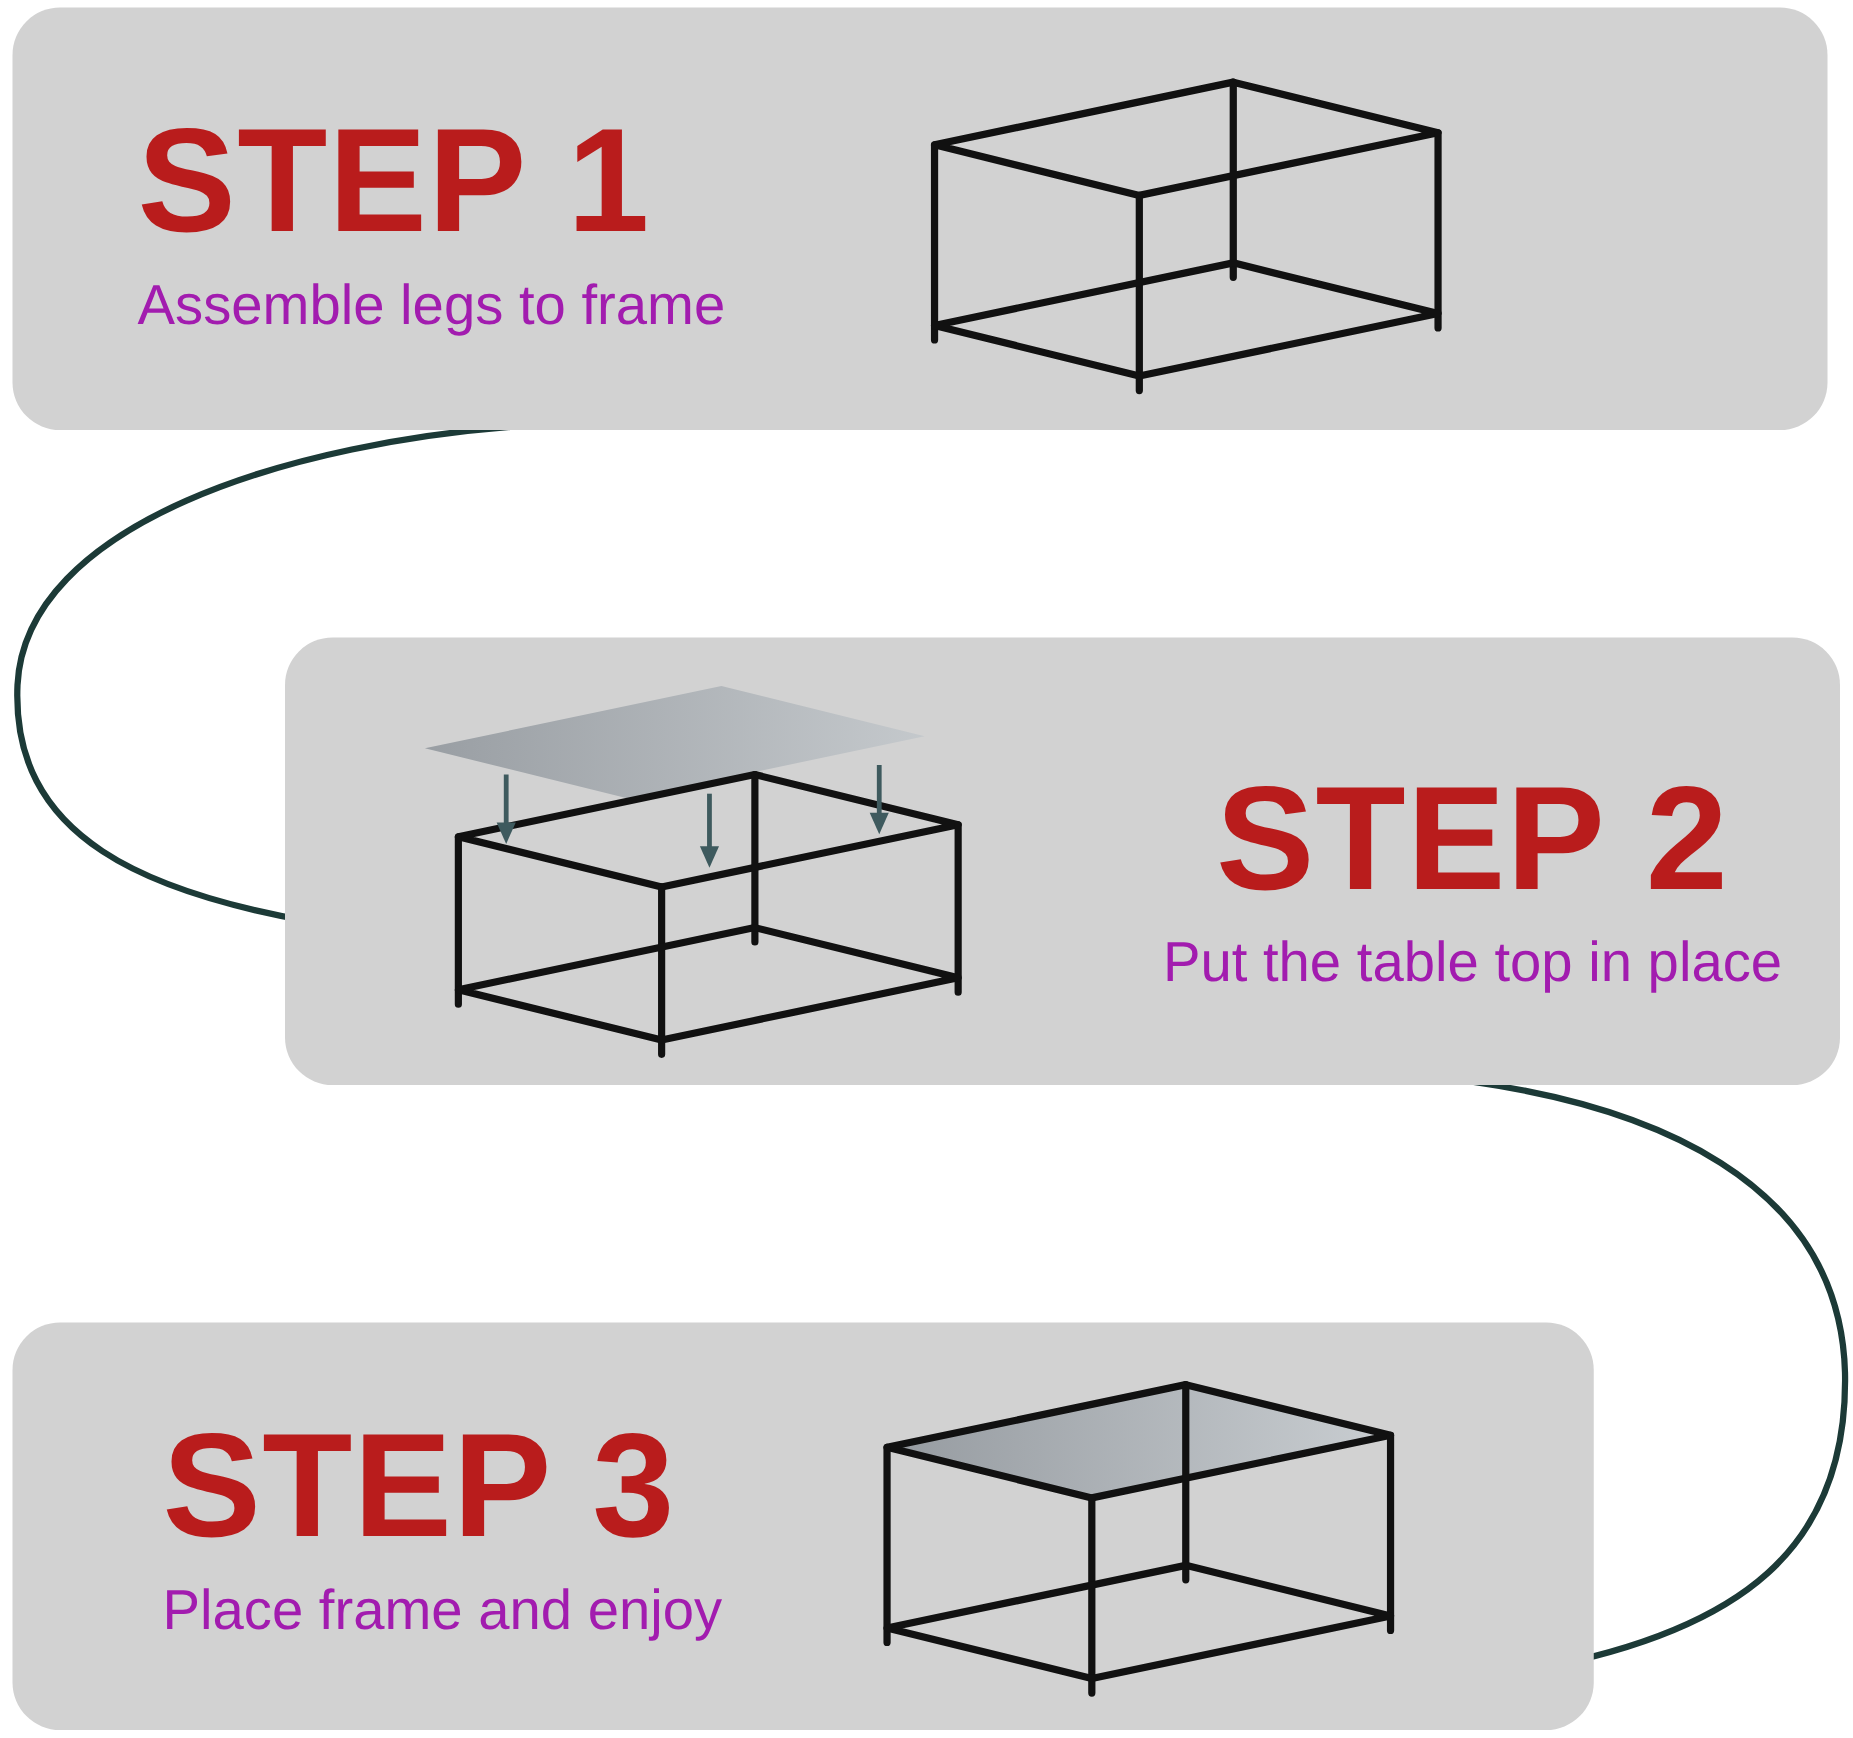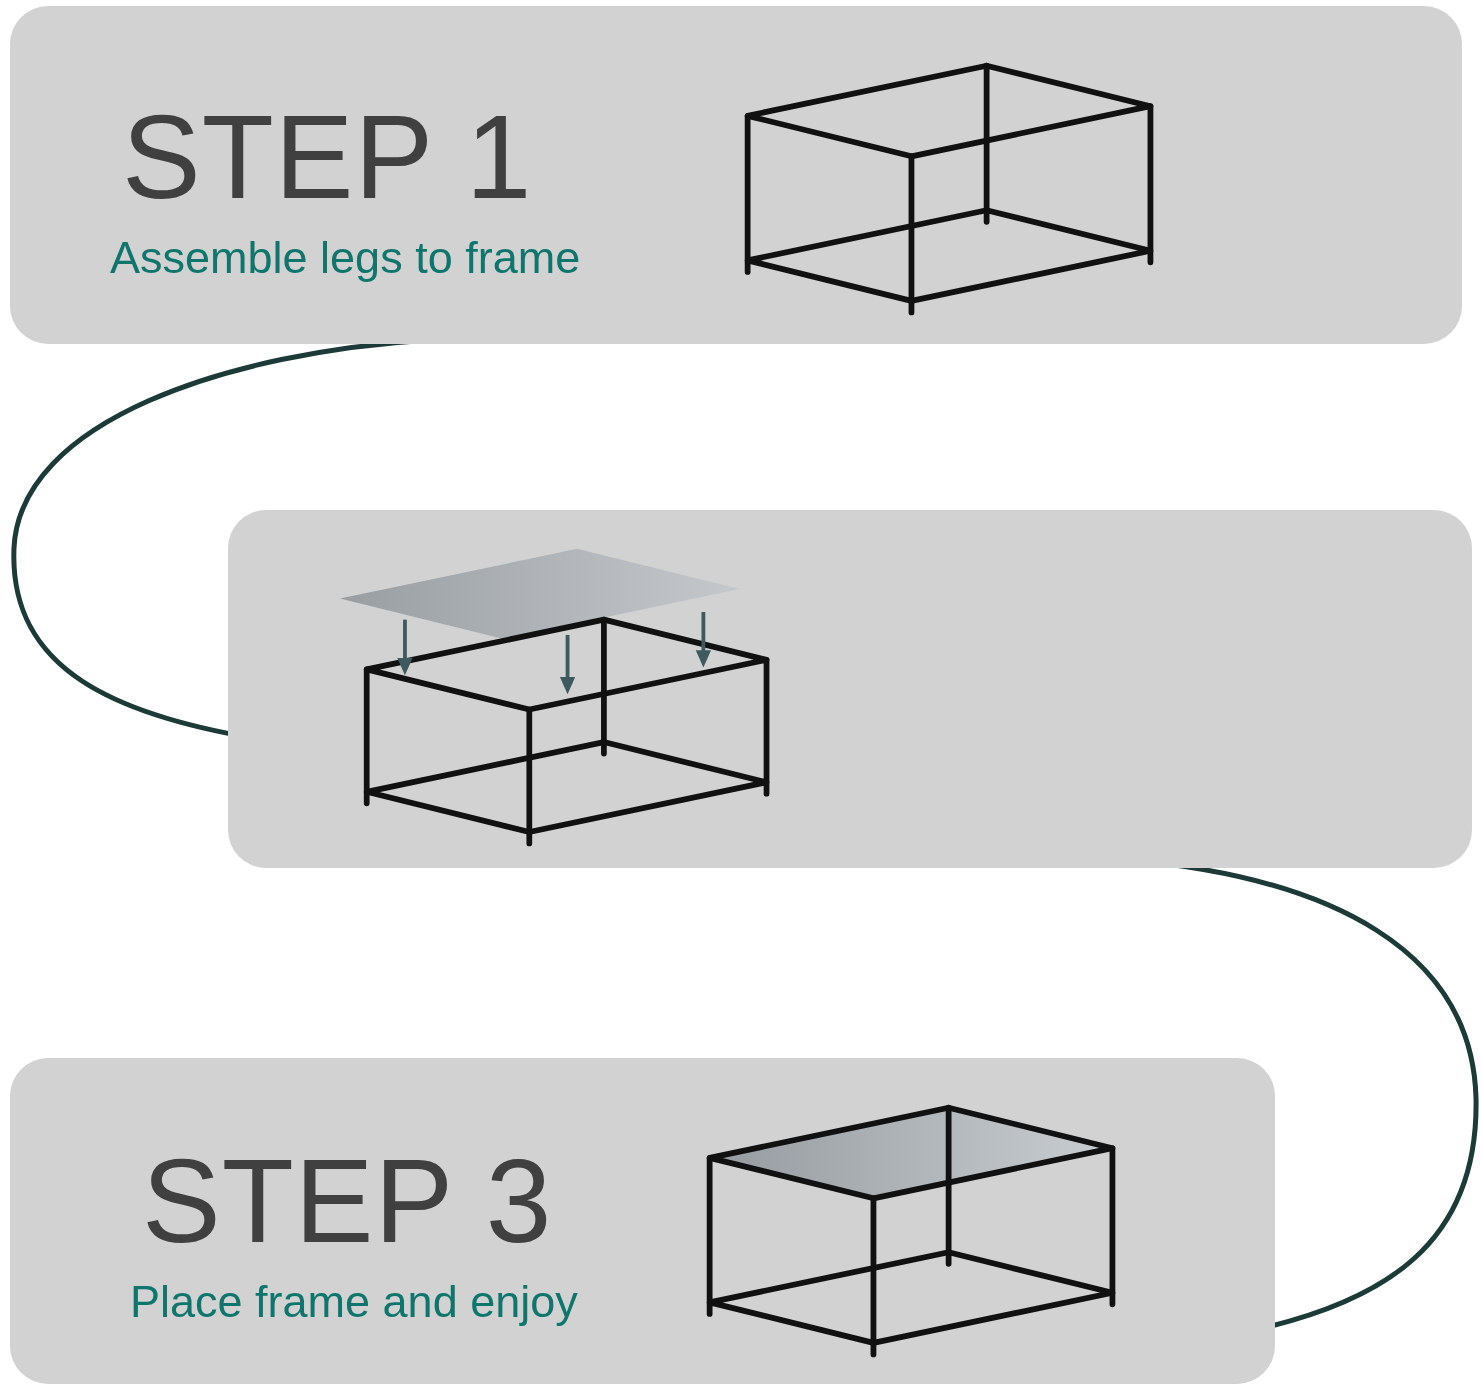--- a/index.html
+++ b/index.html
@@ -18,33 +18,33 @@
     position:absolute;
     background:#d2d2d2;
     border-radius:38px;
     z-index:1;
   }
   .panel-1{left:10px;top:6px;width:1452px;height:338px;}
   .panel-2{left:228px;top:510px;width:1244px;height:358px;}
   .panel-3{left:10px;top:1058px;width:1235px;height:326px;padding-left:30px;}
   .text-block{position:absolute;z-index:2;}
   .title{
-    margin:12px;
+    margin:0;
     font-size:118px;
-    font-weight:400;
-    color:#404040;
+    font-weight:700;
+    color:#b91c1c;
     letter-spacing:1px;
     line-height:1.05;
     white-space:nowrap;
   }
   .subtitle{
     margin:10px 0 0 0;
     font-size:45px;
     font-weight:400;
-    color:#0f766e;
+    color:#a21caf;
     white-space:nowrap;
   }
   .tb-1{left:100px;top:78px;text-align:left;}
   .tb-2{left:650px;top:100px;width:600px;text-align:center;}
   .tb-3{left:120px;top:70px;text-align:left;}
   .illus{position:absolute;z-index:2;}
   .illus-1{left:728px;top:50px;}
   .illus-2{left:110px;top:14px;}
   .illus-3{left:690px;top:40px;}
 </style>
@@ -88,20 +88,24 @@
       </g>
       <g stroke="#3e5a5e" stroke-width="4" fill="#3e5a5e">
         <line x1="70" y1="100" x2="70" y2="142"></line>
         <polygon points="62,140 78,140 70,158" stroke="none"></polygon>
         <line x1="240" y1="116" x2="240" y2="162"></line>
         <polygon points="232,160 248,160 240,178" stroke="none"></polygon>
         <line x1="382" y1="92" x2="382" y2="134"></line>
         <polygon points="374,132 390,132 382,150" stroke="none"></polygon>
       </g>
     </svg>
+    <div class="text-block tb-2">
+      <h1 class="title">STEP 2</h1>
+      <p class="subtitle">Put the table top in place</p>
+    </div>
   </section>
 
   <section class="panel panel-3">
     <div class="text-block tb-3">
       <h1 class="title">STEP 3</h1>
       <p class="subtitle">Place frame and enjoy</p>
     </div>
     <svg class="illus illus-3" width="424" height="270" viewBox="0 0 440 280" xmlns="http://www.w3.org/2000/svg">
       <defs>
         <linearGradient id="glass3" x1="0" y1="0" x2="1" y2="0">

